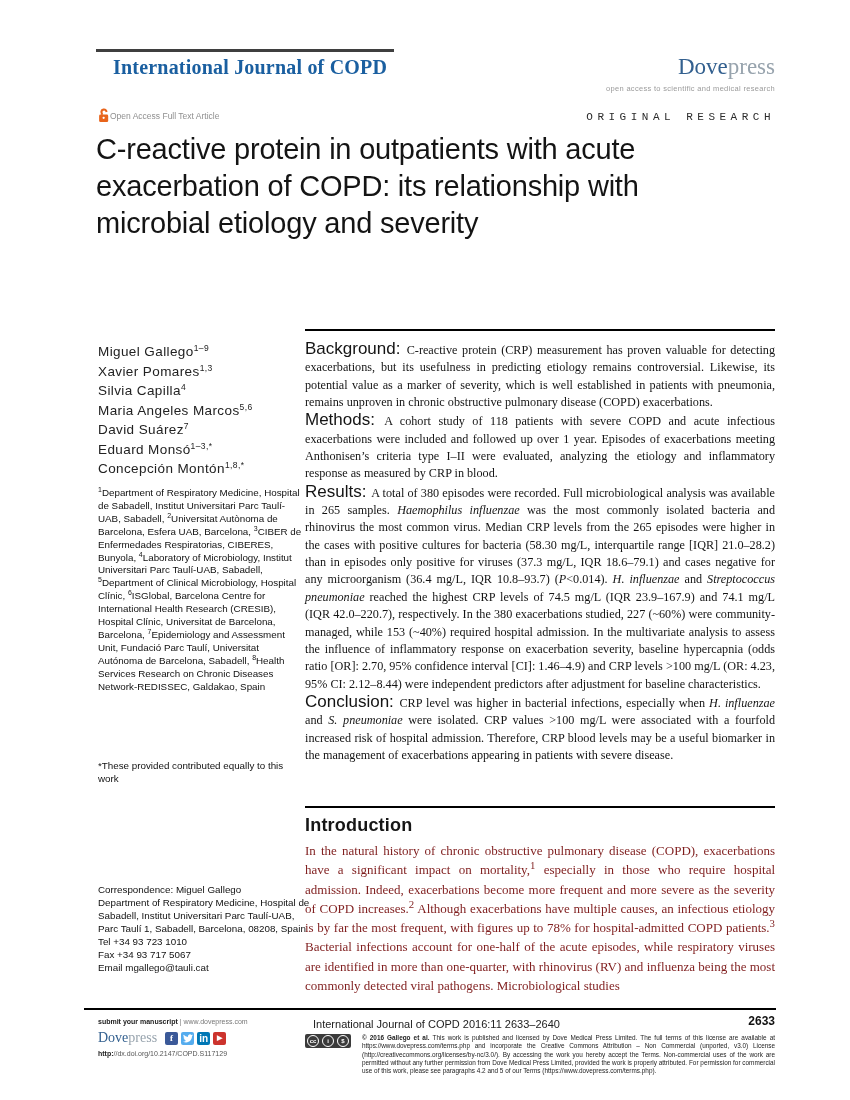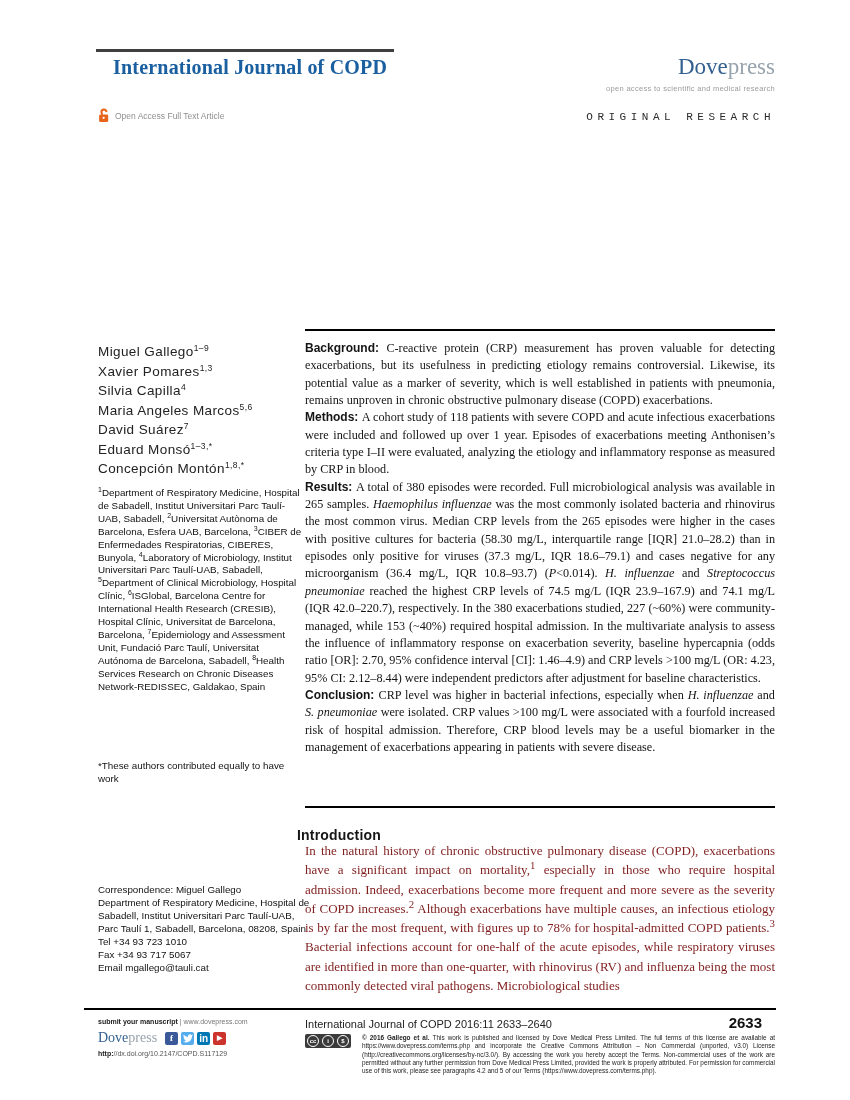--- a/index.html
+++ b/index.html
@@ -9,21 +9,21 @@
   .abs{position:absolute;}
 
   
   .top-rule{left:96px;top:49px;width:298px;height:3px;background:#3f3f3f;}
   .journal-name{left:97px;top:56px;font-family:"Liberation Serif",serif;font-weight:bold;
                 font-size:20px;color:#1a5fa0;letter-spacing:0.2px;margin-left:16px;}
   .dove-logo{top:54px;right:75px;font-family:"Liberation Serif",serif;font-size:23px;}
   .dove-logo .dove{color:#33608f;}
   .dove-logo .press{color:#97a3ad;}
   .tagline{top:84px;right:75px;font-size:7.5px;color:#9b9b9b;letter-spacing:0.3px;}
-  .oa-row{left:97px;top:108px;display:flex;align-items:center;gap:5px;}
+  .oa-row{left:97px;top:108px;display:flex;align-items:center;}
   .oa-text{font-size:8.5px;color:#8f8f8f;}
   .article-type{top:111px;right:75px;font-size:11px;color:#2b2b2b;letter-spacing:4.5px;font-family:Liberation Mono, monospace;}
 
   
   .title{left:96px;top:131px;width:645px;font-size:29px;line-height:37px;font-weight:300;
          color:#141414;letter-spacing:-0.2px;}
 
   
   .authors{left:98px;top:342px;font-size:13.5px;line-height:19.5px;letter-spacing:0.4px;color:#222;}
   .authors sup{font-size:8.5px;}
@@ -31,48 +31,48 @@
   .affils sup{font-size:7px;}
   .contrib-note{left:98px;top:760px;width:200px;font-size:9.8px;line-height:12.9px;color:#111;}
   .corr{left:98px;top:883px;width:214px;font-size:9.8px;line-height:13px;color:#111;}
   .corr .line{margin:0;}
 
   
   .rule-abs-top{left:305px;top:329px;width:470px;height:2px;background:#000;}
   .abstract{left:305px;top:340px;width:470px;font-family:"Liberation Serif",serif;
             font-size:12.2px;line-height:17.35px;text-align:justify;color:#141414;}
   .abstract p{margin:0;}
-  .abstract .b{font-family:"Liberation Sans",sans-serif;font-weight:bold;font-size:12px;}
+  .abstract .b{font-family:"Liberation Sans",sans-serif;font-weight:normal;font-size:17px;}
   .i{font-style:italic;}
   .b{font-weight:bold;}
   sup{line-height:0;}
   .rule-abs-bottom{left:305px;top:806px;width:470px;height:1.5px;background:#000;}
-  .intro-heading{left:297px;top:815px;font-size:14px;font-weight:bold;color:#161616;letter-spacing:0.2px;margin-top:12px;}
+  .intro-heading{left:305px;top:815px;font-size:18px;font-weight:bold;color:#161616;letter-spacing:0.2px;}
   .intro-text{left:305px;top:841px;width:470px;font-family:"Liberation Serif",serif;
               font-size:13px;line-height:19.25px;text-align:justify;color:#7f1d1d;}
 
   
   .footer-rule{left:84px;top:1008px;width:692px;height:1.5px;background:#000;}
   .f-submit{left:98px;top:1018px;font-size:7px;color:#777;}
   .f-submit .b{color:#222;}
   .f-logo-row{left:98px;top:1030px;display:flex;align-items:center;gap:8px;}
   .f-dove{font-family:"Liberation Serif",serif;font-size:14px;}
   .f-dove .dove{color:#33608f;}
   .f-dove .press{color:#97a3ad;}
   .sicons{display:flex;gap:3px;align-items:center;}
   .sicon{width:13px;height:13px;display:flex;align-items:center;justify-content:center;
          color:#fff;font-size:9px;font-weight:bold;border-radius:2px;}
   .fb{background:#3b5998;font-family:"Liberation Serif",serif;}
   .tw{background:#55acee;}
   .li{background:#0077b5;font-size:10px;}
   .yt{background:#cc332d;font-size:7px;}
   .f-doi{left:98px;top:1050px;font-size:7px;color:#555;}
   .f-doi .b{color:#222;}
-  .f-citation{left:305px;top:1018px;font-size:11px;color:#222;}
-  .f-pageno{top:1014px;right:88px;font-size:15px;font-weight:bold;color:#111;margin-left:28px;}
+  .f-citation{left:313px;top:1018px;font-size:11px;color:#222;}
+  .f-pageno{top:1014px;right:75px;font-size:12px;font-weight:bold;color:#111;margin-left:28px;}
   .license-row{left:305px;top:1034px;width:470px;display:flex;gap:5px;}
   .cc-badges{flex:0 0 52px;display:flex;flex-direction:column;gap:2px;align-items:flex-start;}
   .cc-badge{width:46px;height:14px;background:#3b3b3b;border-radius:2px;color:#fff;
             display:flex;align-items:center;justify-content:center;gap:3px;font-size:7px;font-weight:bold;}
   .cc-circ{width:10px;height:10px;border:1px solid #fff;border-radius:50%;display:flex;
            align-items:center;justify-content:center;font-size:6px;font-weight:bold;}
   .license-text{font-size:6.4px;line-height:8.3px;text-align:justify;color:#1c1c1c;}
 </style>
 </head>
 <body>
@@ -89,34 +89,35 @@
       <svg width="13" height="15" viewBox="0 0 20 24">
         <path d="M11 1a5.5 5.5 0 0 0-6 5v4h3.2V6.4A2.5 2.5 0 0 1 13 6v2h3.2V6A5.5 5.5 0 0 0 11 1z" fill="#e8641b" transform="rotate(-18 10 6)"></path>
         <rect x="3" y="10.5" width="14.5" height="12" rx="2.2" fill="#e8641b"></rect>
         <circle cx="10.2" cy="15.7" r="1.8" fill="#fff"></circle>
       </svg>
     </span>
     <span class="oa-text">Open Access Full Text Article</span>
   </div>
   <div class="abs article-type">ORIGINAL RESEARCH</div>
 
+  <h1 class="abs title" style="margin:0;">C-reactive protein in outpatients with acute exacerbation of COPD: its relationship with microbial etiology and severity</h1>
 
   <div class="abs authors">
     <div class="author"><span>Miguel Gallego</span><sup>1–9</sup></div>
     <div class="author"><span>Xavier Pomares</span><sup>1,3</sup></div>
     <div class="author"><span>Silvia Capilla</span><sup>4</sup></div>
     <div class="author"><span>Maria Angeles Marcos</span><sup>5,6</sup></div>
     <div class="author"><span>David Suárez</span><sup>7</sup></div>
     <div class="author"><span>Eduard Monsó</span><sup>1–3,*</sup></div>
     <div class="author"><span>Concepción Montón</span><sup>1,8,*</sup></div>
   </div>
 
   <div class="abs affils"><sup>1</sup><span>Department of Respiratory Medicine, Hospital de Sabadell, Institut Universitari Parc Taulí-UAB, Sabadell, </span><sup>2</sup><span>Universitat Autònoma de Barcelona, Esfera UAB, Barcelona, </span><sup>3</sup><span>CIBER de Enfermedades Respiratorias, CIBERES, Bunyola, </span><sup>4</sup><span>Laboratory of Microbiology, Institut Universitari Parc Taulí-UAB, Sabadell, </span><sup>5</sup><span>Department of Clinical Microbiology, Hospital Clínic, </span><sup>6</sup><span>ISGlobal, Barcelona Centre for International Health Research (CRESIB), Hospital Clínic, Universitat de Barcelona, Barcelona, </span><sup>7</sup><span>Epidemiology and Assessment Unit, Fundació Parc Taulí, Universitat Autónoma de Barcelona, Sabadell, </span><sup>8</sup><span>Health Services Research on Chronic Diseases Network-REDISSEC, Galdakao, Spain</span></div>
 
-  <div class="abs contrib-note">*These authors contributed equally to have work</div>
+  <div class="abs contrib-note">*These provided contributed equally to this work</div>
 
   <div class="abs corr">
     <div class="line">Correspondence: Miguel Gallego</div>
     <div class="line">Department of Respiratory Medicine, Hospital de Sabadell, Institut Universitari Parc Taulí-UAB, Parc Taulí 1, Sabadell, Barcelona, 08208, Spain</div>
     <div class="line">Tel +34 93 723 1010</div>
     <div class="line">Fax +34 93 717 5067</div>
     <div class="line">Email mgallego@tauli.cat</div>
   </div>
 
   <div class="abs rule-abs-top"></div>

